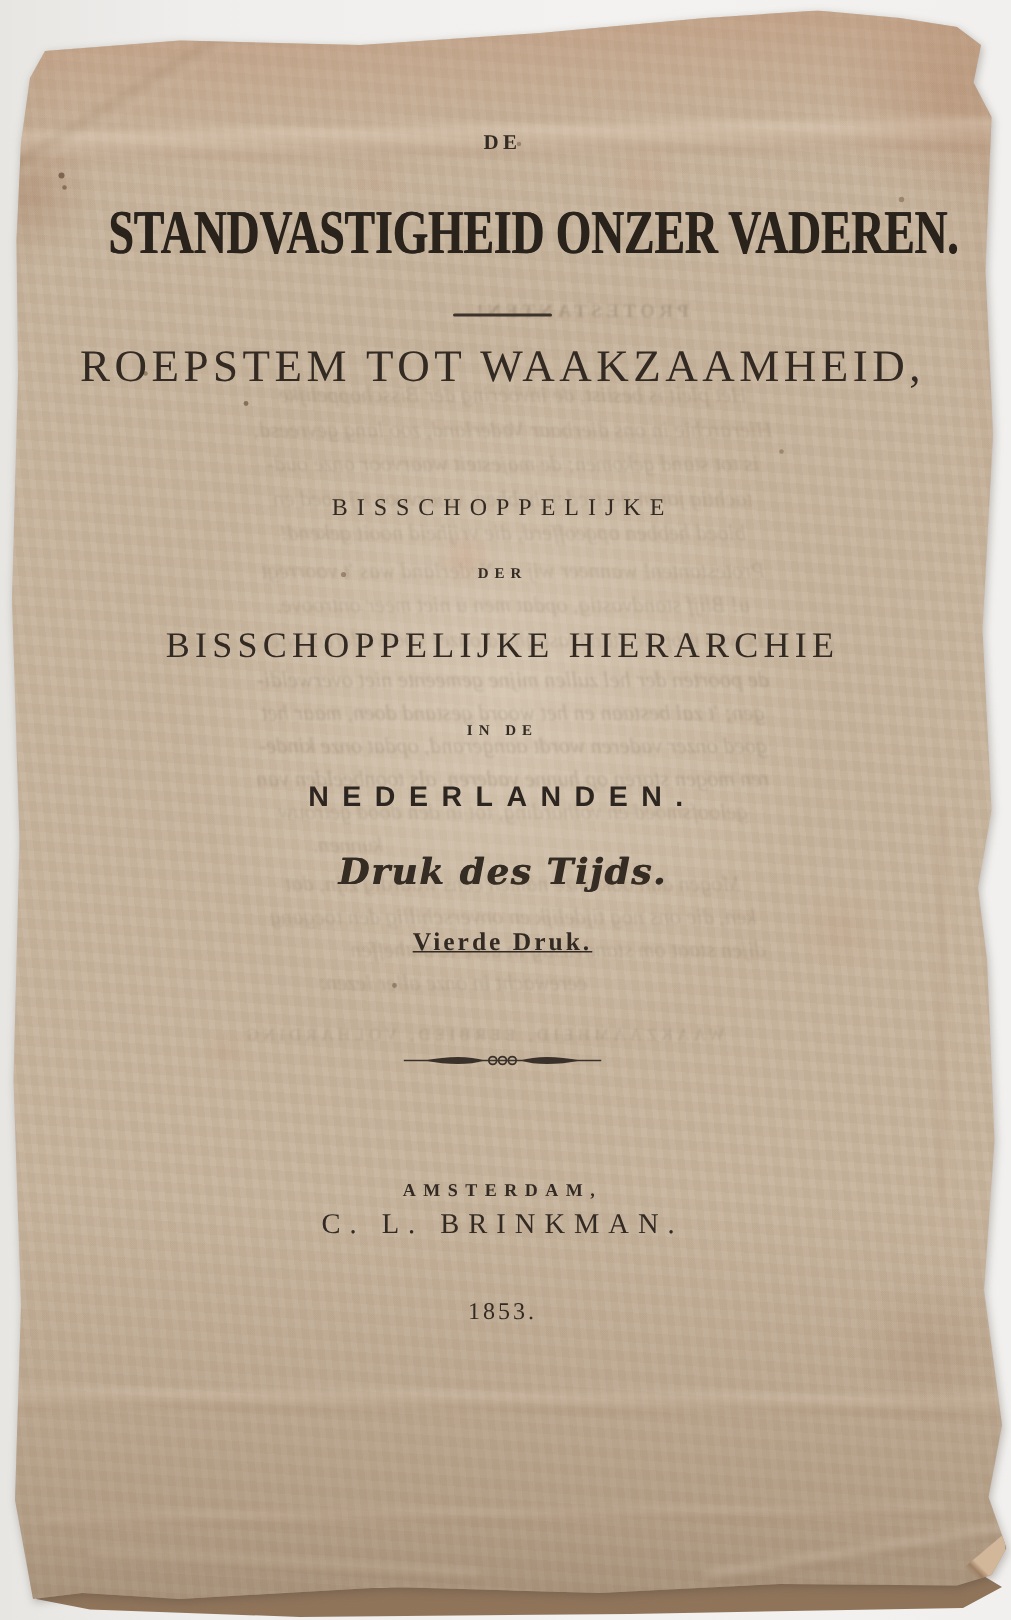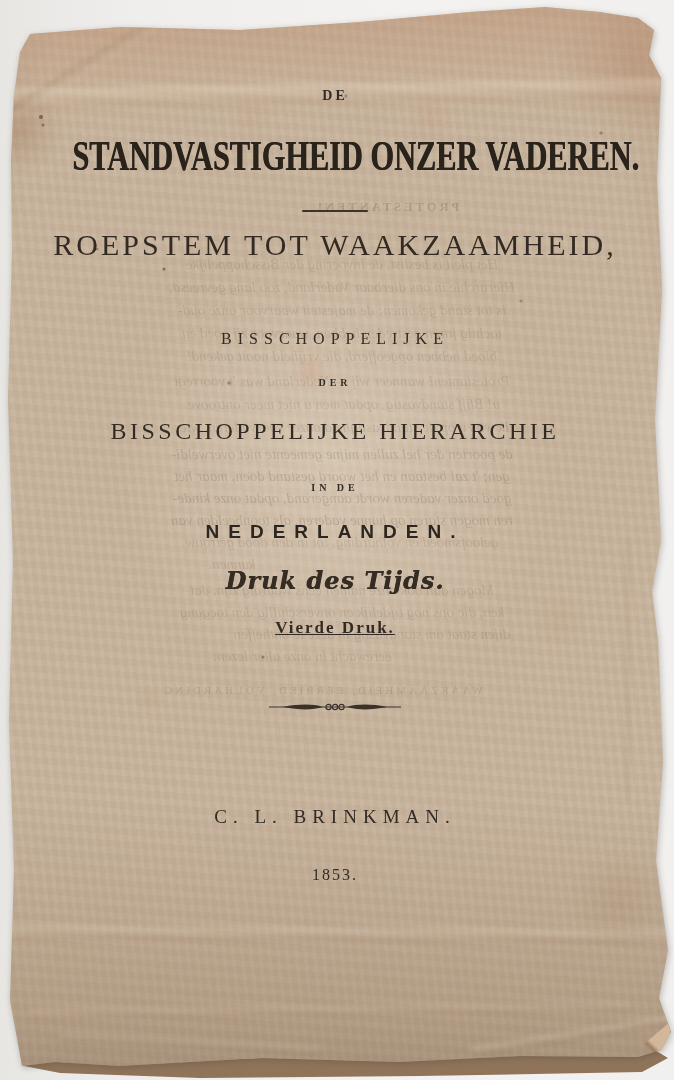--- a/index.html
+++ b/index.html
@@ -157,17 +157,18 @@
       <svg width="132" height="14" viewBox="0 0 132 14" aria-hidden="true">
         <line x1="0" y1="7" x2="132" y2="7" stroke="#3a322a" stroke-width="1"></line>
         <path d="M14 7 C30 3.8,44 3.8,54 7 C44 10.2,30 10.2,14 7 Z" fill="#3a322a"></path>
         <path d="M78 7 C88 3.8,102 3.8,118 7 C102 10.2,88 10.2,78 7 Z" fill="#3a322a"></path>
         <circle cx="59.5" cy="7" r="2.6" fill="none" stroke="#3a322a" stroke-width="1.2"></circle>
         <circle cx="66" cy="7" r="2.6" fill="none" stroke="#3a322a" stroke-width="1.2"></circle>
         <circle cx="72.5" cy="7" r="2.6" fill="none" stroke="#3a322a" stroke-width="1.2"></circle>
       </svg>
     </div>
 
+    <div class="c-city">AMSTERDAM,</div>
     <div class="c-publisher">C. L. BRINKMAN.</div>
     <div class="c-year">1853.</div>
   </div>
 
 </div>
 
 </body></html>

